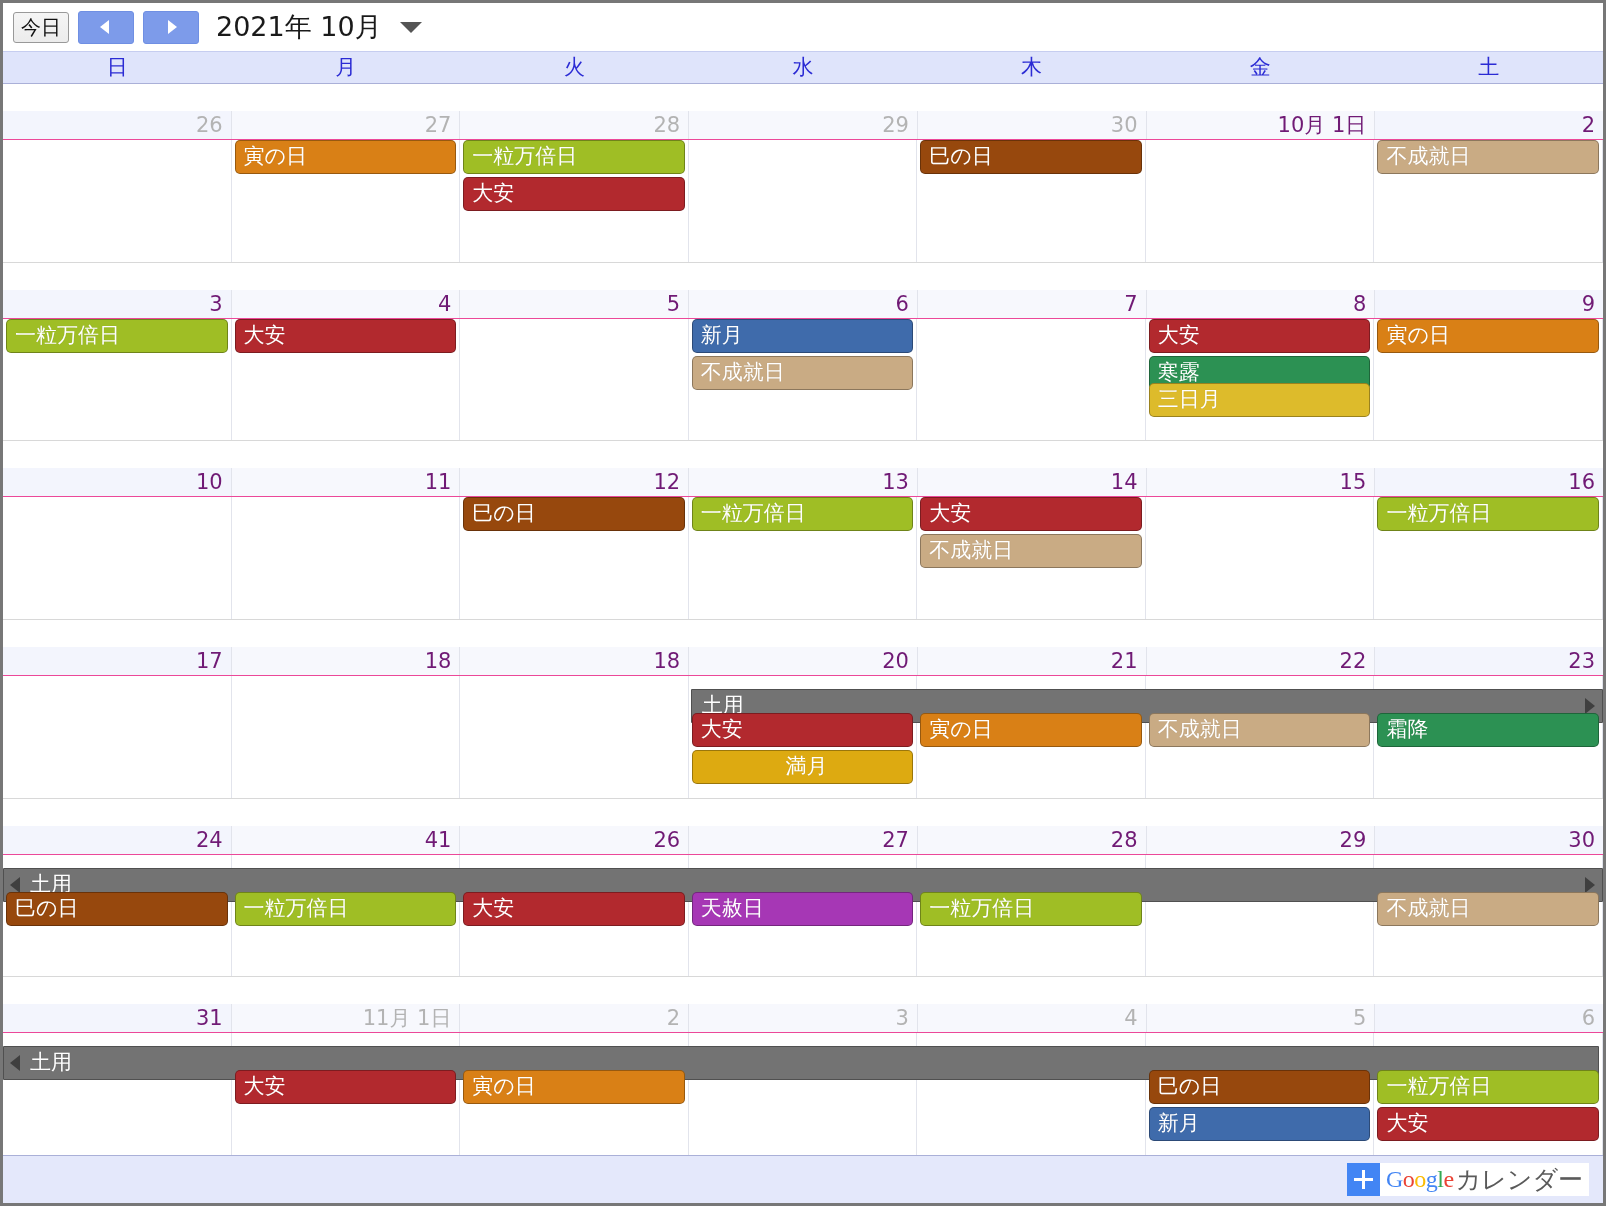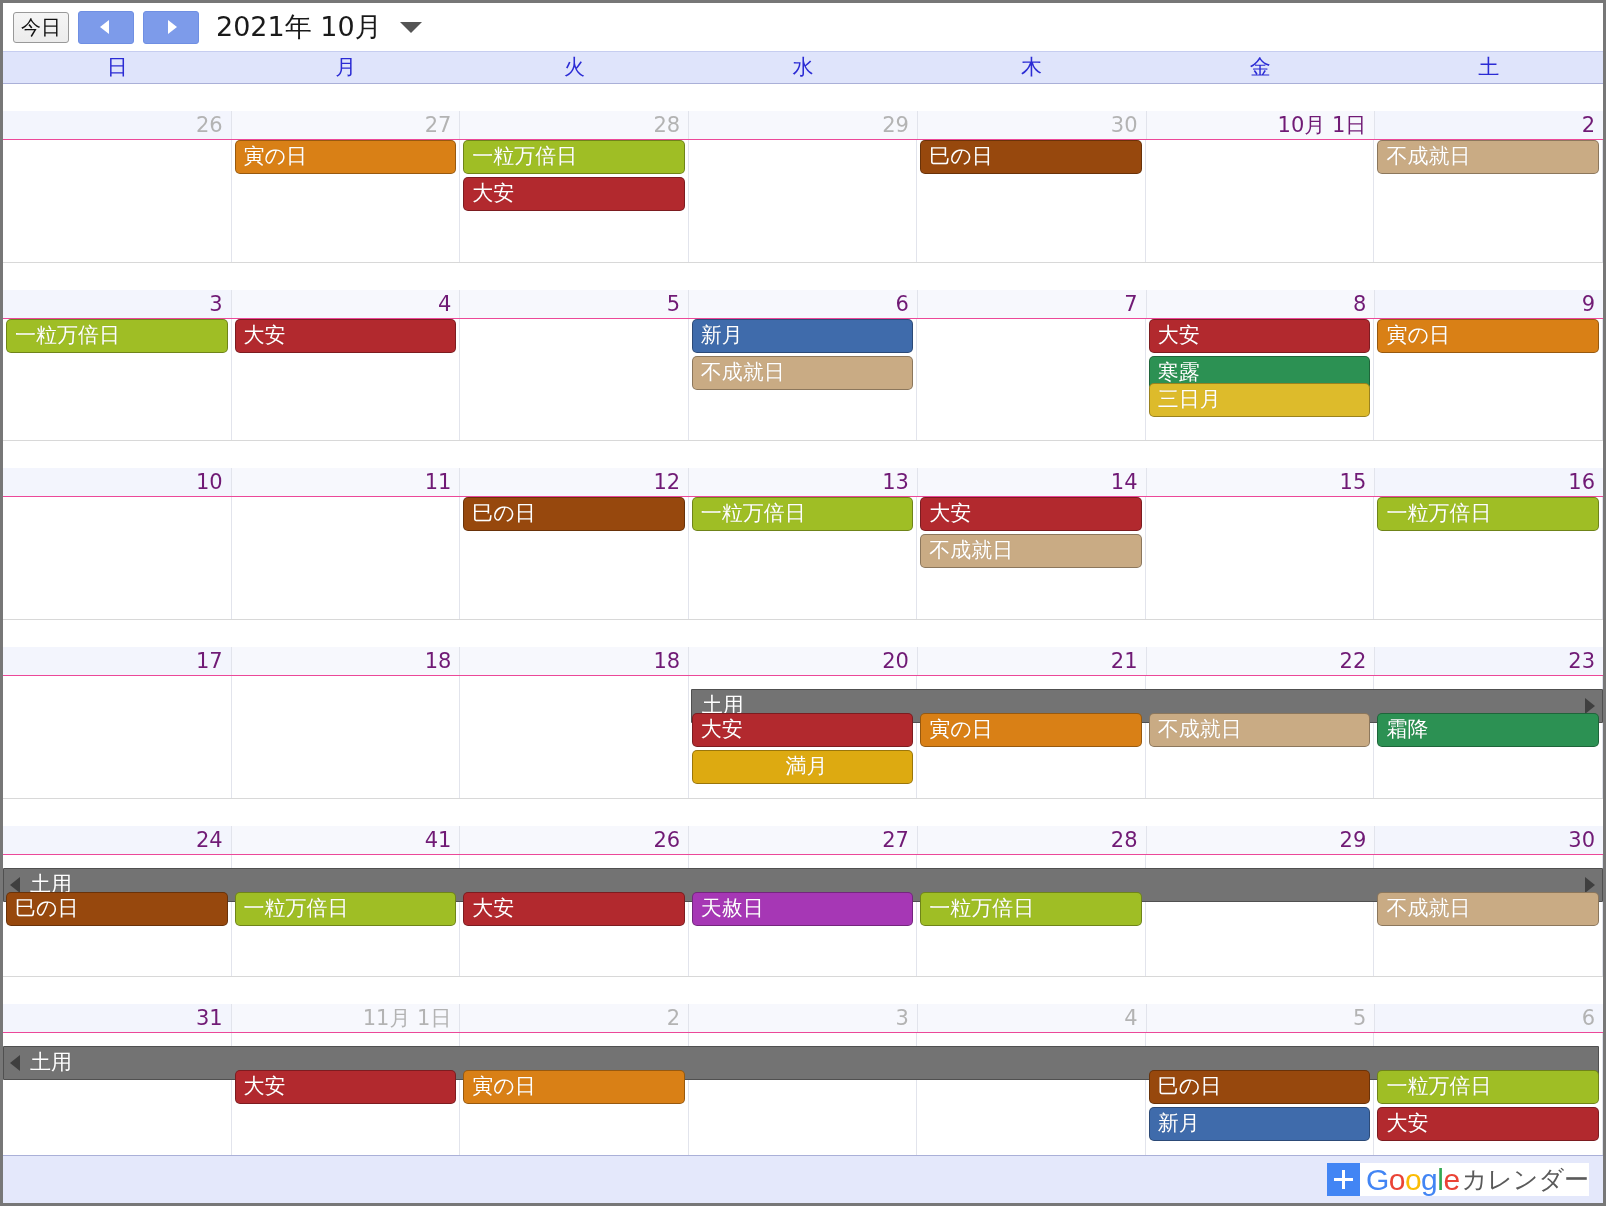--- a/index.html
+++ b/index.html
@@ -200,32 +200,33 @@
     background:#4285f4;
     position:relative;
     flex:0 0 33px;
   }
   .gplus:before,.gplus:after{
     content:"";position:absolute;background:#ffffff;
   }
   .gplus:before{left:7px;top:15px;width:19px;height:3px;}
   .gplus:after{left:15px;top:7px;width:3px;height:19px;}
   .glogo{
-    font-size:30px;line-height:33px;
+    font-size:24px;line-height:33px;
     padding:0 2px 0 6px;
-    font-family:Liberation Sans, sans-serif;
+    font-family:Liberation Serif, serif;
     letter-spacing:-0.5px;
   }
   .glogo .b{color:#4285f4;}
   .glogo .r{color:#ea4335;}
   .glogo .y{color:#fbbc05;}
   .glogo .g{color:#34a853;}
   .gkana{
     font-size:25px;line-height:33px;
     color:#5a5a5a;
+    padding-right:6px;
     font-family:"DejaVu Sans",sans-serif;
   }
 </style>
 </head>
 <body>
 
 <div class="app">
 
   <div class="toolbar">
     <div class="btn-today">今日</div>

